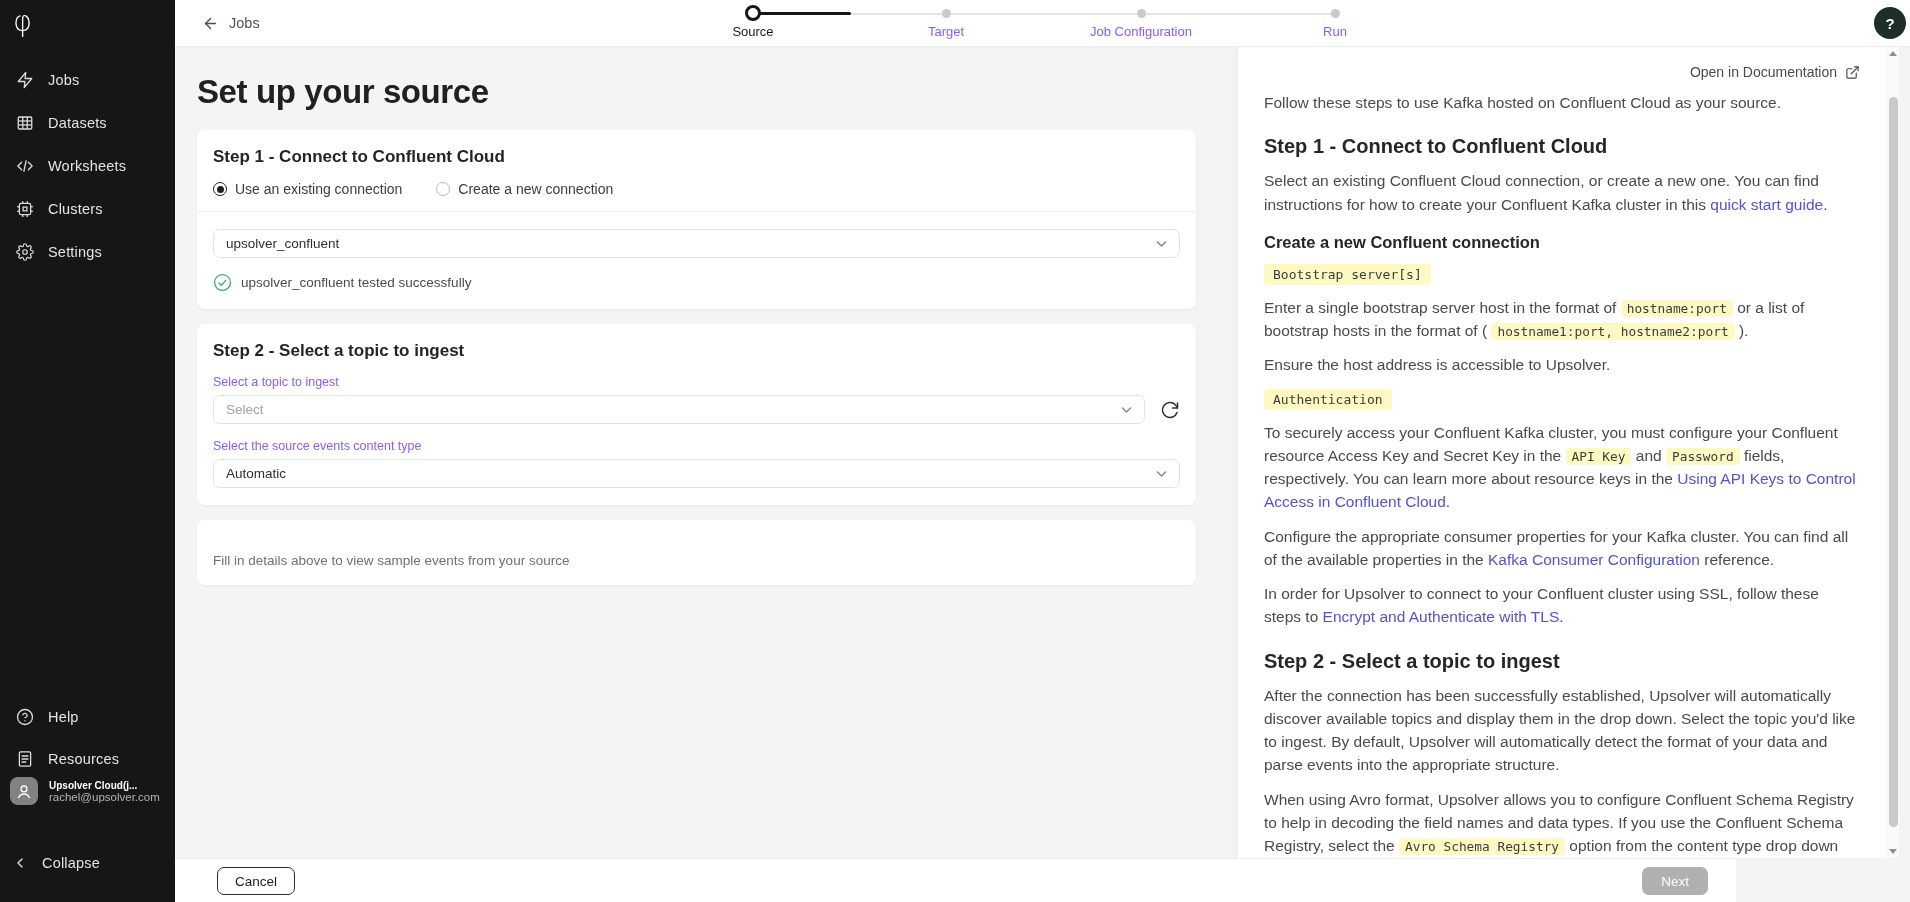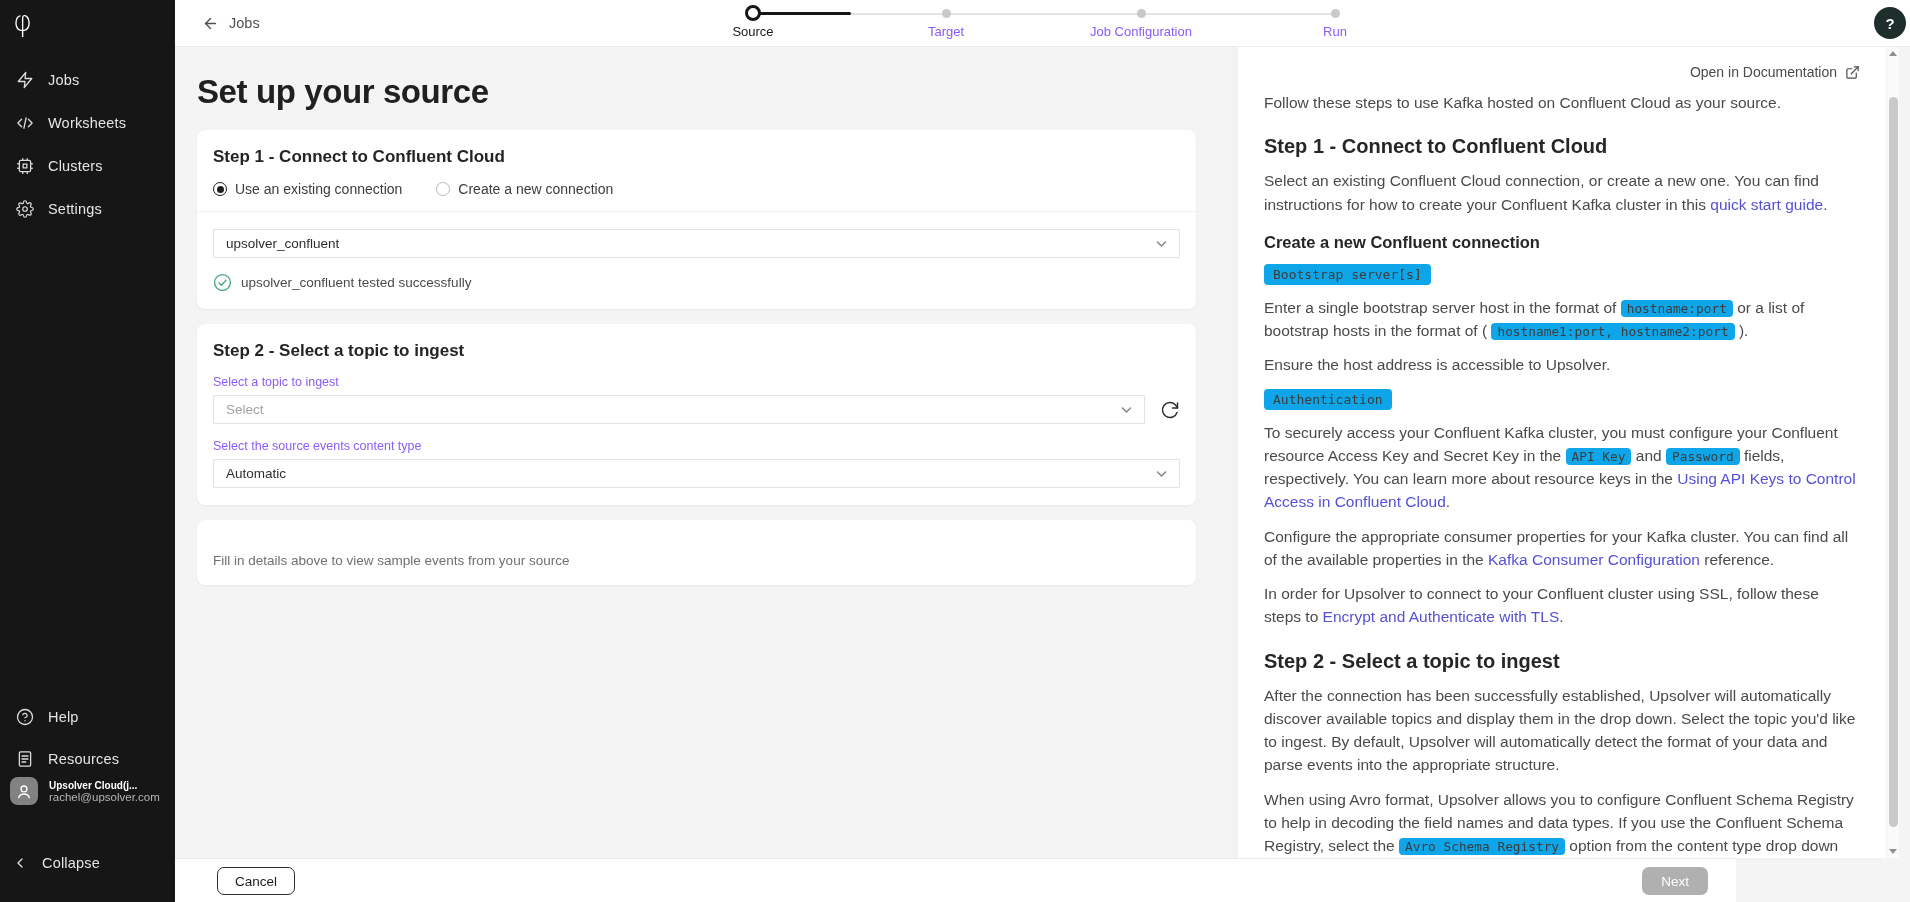--- a/index.html
+++ b/index.html
@@ -44,39 +44,39 @@
   .card { width:999px; margin-left:22px; background:#fff; border-radius:8px; box-shadow:0 1px 3px rgba(0,0,0,.05); padding:17px 16px; }
   .card-1 { margin-top:19px; }
   .card-2 { margin-top:15px; }
   .card-3 { margin-top:15px; }
   .card-title { font-size:17px; font-weight:600; color:#242424; }
   .radio-wrap { margin:14px -16px 0; padding:0 16px 14px; border-bottom:1px solid #f1f1f1; display:flex; gap:34px; }
   .radio { display:flex; align-items:center; gap:8px; font-size:14px; color:#3c3c3c; cursor:pointer; }
   .radio-dot { width:14px; height:14px; border-radius:50%; border:1.5px solid #b9b9b9; background:#fff; position:relative; flex:0 0 auto; }
   .radio-dot.checked { border-color:#1e1e1e; }
   .radio-dot.checked::after { content:""; position:absolute; left:2.5px; top:2.5px; width:7px; height:7px; border-radius:50%; background:#1e1e1e; }
-  .select { height:29px; border:1px solid #e3e3e3; border-radius:1px; background:#fff; display:flex; align-items:center; justify-content:space-between; padding:0 12px; font-size:13.5px; color:#2e2e2e; cursor:pointer; }
+  .select { height:29px; border:1px solid #e3e3e3; border-radius:7px; background:#fff; display:flex; align-items:center; justify-content:space-between; padding:0 12px; font-size:13.5px; color:#2e2e2e; cursor:pointer; }
   .select .placeholder { color:#a2a2a2; }
   .conn-select { margin-top:17px; }
   .success-row { display:flex; align-items:center; gap:9px; margin-top:15px; font-size:13.5px; color:#4a4a4a; }
   .field-label { font-size:12.5px; color:#8b5cf6; margin-top:15px; }
   .topic-row { display:flex; align-items:center; gap:15px; margin-top:6px; }
   .topic-row .select { flex:1; }
   .icon-btn { background:none; border:none; cursor:pointer; padding:0; display:flex; }
   .type-select { margin-top:6px; }
   .card3-body { font-size:13.5px; color:#707070; margin-top:16px; }
 
   
   .docpanel { position:absolute; left:1238px; top:47px; width:648px; height:811px; background:#fff; padding:17px 26px 0; overflow:hidden; box-shadow:-4px 0 10px rgba(0,0,0,.025); z-index:3; }
   .doc-open { display:flex; justify-content:flex-end; align-items:center; gap:8px; font-size:14px; color:#4a4a4a; margin-bottom:7px; cursor:pointer; }
   .doc-p { font-size:15.5px; color:#4a4a4a; line-height:1.5; margin:11px 0; }
   .doc-h1 { font-size:20px; font-weight:700; color:#262626; margin:21px 0 2px; }
   .doc-h2 { font-size:16.5px; font-weight:700; color:#262626; margin:17px 0 2px; }
   .doc-chipline { margin:13px 0; }
-  .chip { font-family:"DejaVu Sans Mono",monospace; font-size:13px; background:#0ea5e9; color:#3d3d3d; padding:3px 9px; border-radius:4px; }
+  .chip { font-family:"DejaVu Sans Mono",monospace; font-size:13px; background:#fef9c3; color:#3d3d3d; padding:3px 9px; border-radius:4px; }
   .chip.inline { padding:1px 6px; font-size:12.8px; white-space:nowrap; }
   .doc-link { color:#5551d6; text-decoration:none; cursor:pointer; }
 
   
   .scrollbar { position:absolute; left:1887px; top:47px; width:12px; height:811px; background:#fafafa; z-index:4; }
   .sb-arrow { width:0; height:0; border-left:4px solid transparent; border-right:4px solid transparent; margin:4px auto; cursor:pointer; }
   .sb-arrow.up { border-bottom:5px solid #8f8f8f; }
   .sb-arrow.down { border-top:5px solid #8f8f8f; position:absolute; bottom:0; left:2px; }
   .sb-thumb { position:absolute; top:50px; left:1.5px; width:9px; height:730px; background:#c9c9c9; border-radius:5px; cursor:pointer; }
 
@@ -92,20 +92,32 @@
   <div class="logo">φ</div>
 
   <nav class="nav">
     <div class="nav-item">
       <span>
         <svg width="18" height="18" viewBox="0 0 24 24" fill="none" stroke="#dcdcdc" stroke-width="1.7" stroke-linejoin="round">
             <polygon points="13 2 3 14 12 14 11 22 21 10 12 10 13 2"></polygon>
           </svg>
       </span>
       <span class="nav-label">Jobs</span>
+    </div>
+    <div class="nav-item">
+      <span>
+        <svg width="18" height="18" viewBox="0 0 24 24" fill="none" stroke="#dcdcdc" stroke-width="1.7">
+            <rect x="3" y="4" width="18" height="16" rx="1.5"></rect>
+            <line x1="3" y1="9.3" x2="21" y2="9.3"></line>
+            <line x1="3" y1="14.6" x2="21" y2="14.6"></line>
+            <line x1="9" y1="4" x2="9" y2="20"></line>
+            <line x1="15" y1="4" x2="15" y2="20"></line>
+          </svg>
+      </span>
+      <span class="nav-label">Datasets</span>
     </div>
     <div class="nav-item">
       <span>
         <svg width="18" height="18" viewBox="0 0 24 24" fill="none" stroke="#dcdcdc" stroke-width="1.7" stroke-linecap="round" stroke-linejoin="round">
             <polyline points="7.5 7 2.5 12 7.5 17"></polyline>
             <polyline points="16.5 7 21.5 12 16.5 17"></polyline>
             <line x1="13.5" y1="5" x2="10.5" y2="19"></line>
           </svg>
       </span>
       <span class="nav-label">Worksheets</span>

